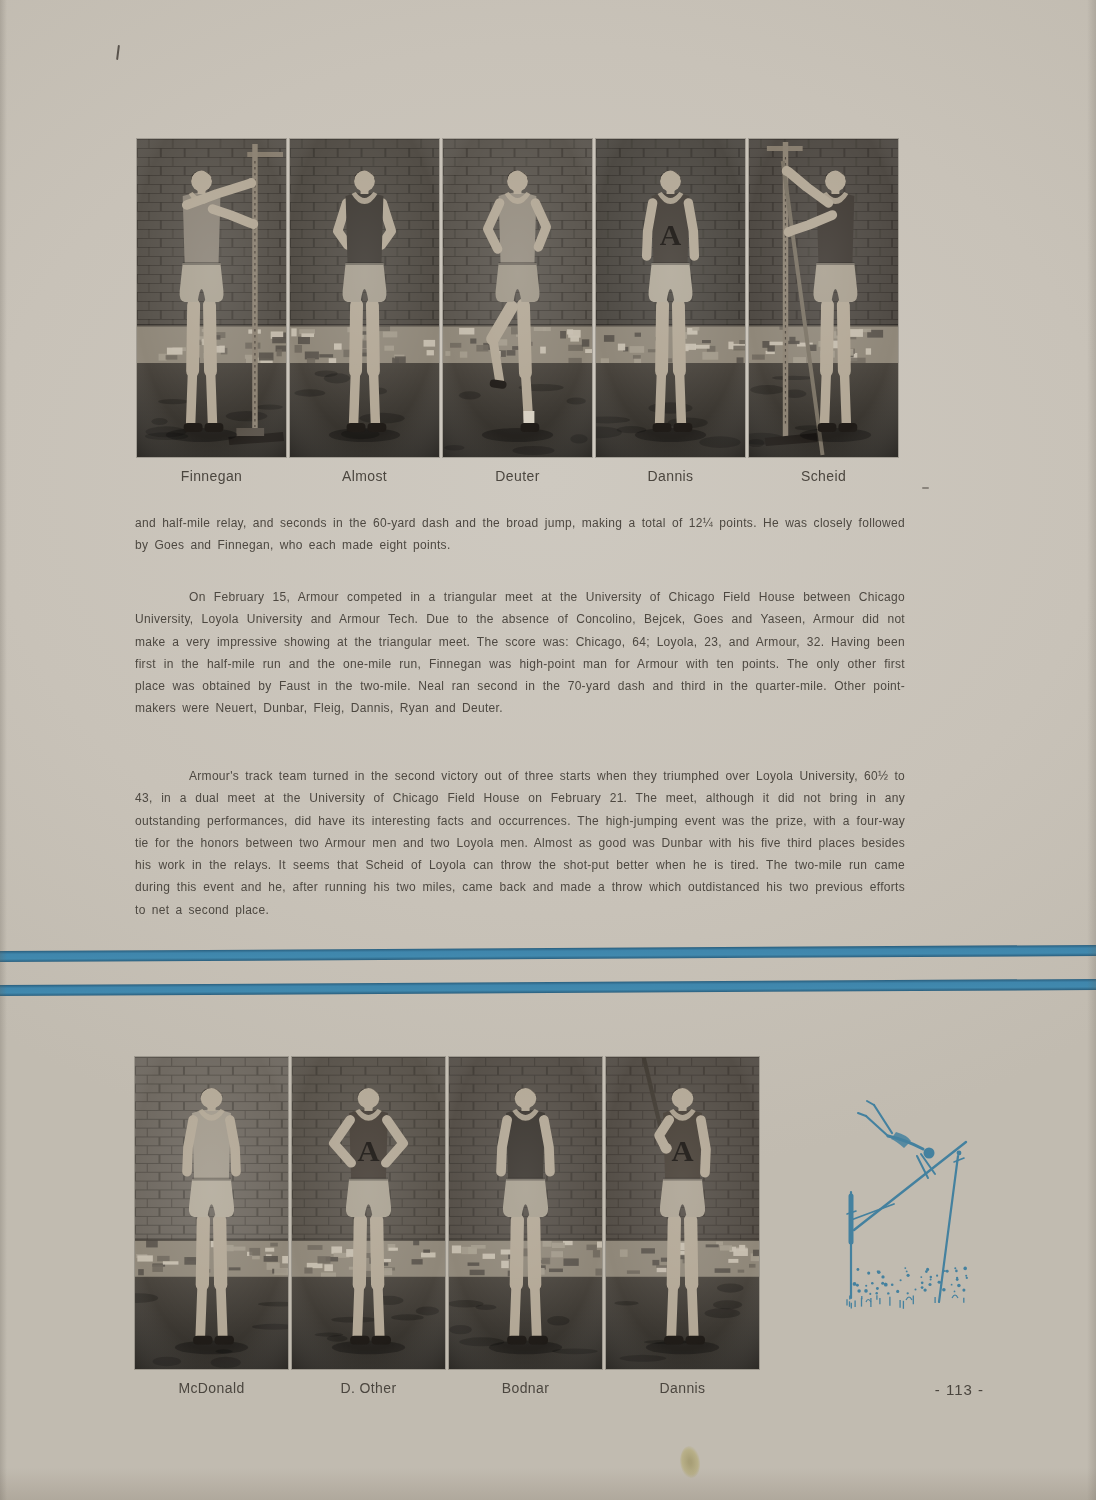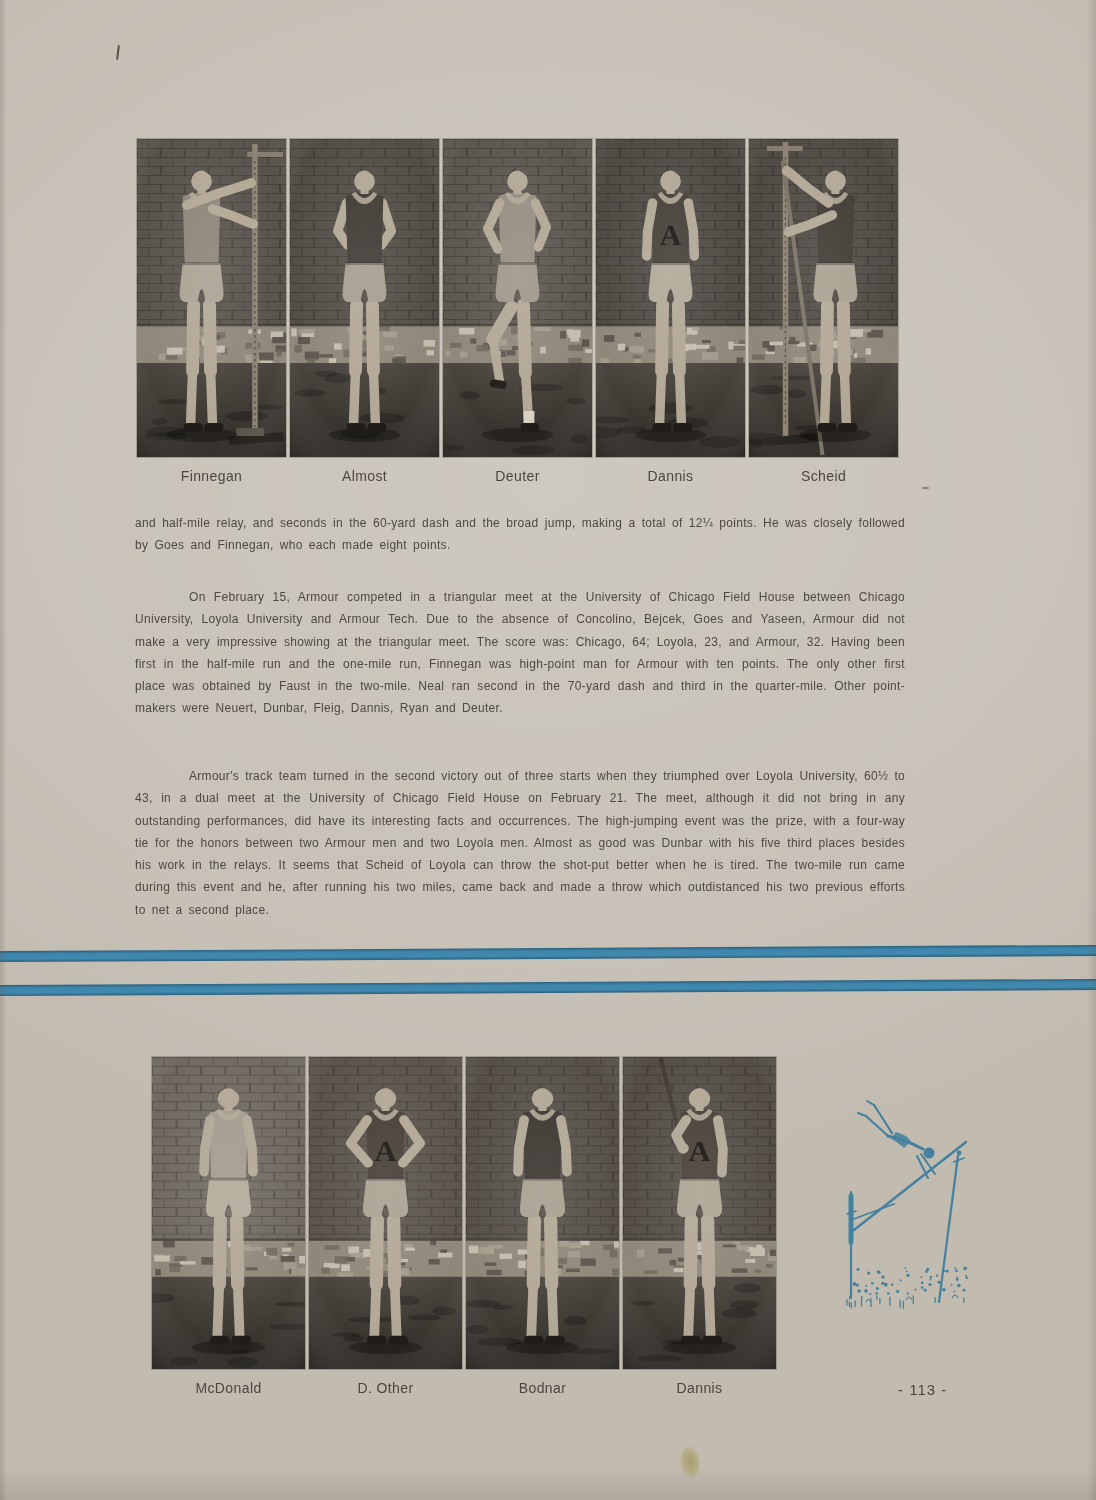--- a/index.html
+++ b/index.html
@@ -7,21 +7,21 @@
     width:1096px;height:1500px;position:relative;overflow:hidden;
     background:#c9c3b9;
     background-image:radial-gradient(ellipse 900px 700px at 50% 32%, #cec9c0 0%, #c8c2b8 62%, #c1bbb0 100%);
     font-family:"Liberation Sans", sans-serif;
     color:#4d4841;
   }
   .page{position:absolute;inset:0;}
   
   .photo-strip{position:absolute;display:flex;gap:4px;}
   .strip-top{left:137px;top:122px;}
-  .strip-bottom{left:152px;top:1040px;}
+  .strip-bottom{left:135px;top:1040px;}
   .photo-col{display:flex;flex-direction:column;margin-top:17px;}
   .photo{overflow:hidden;background:#55504a;box-shadow:0 0 0 1px rgba(90,85,78,.35);}
   .strip-top .photo{width:149px;height:318px;}
   .strip-bottom .photo{width:153px;height:312px;}
   .caption{text-align:center;font-size:14px;margin-top:11px;color:#4b463f;letter-spacing:.4px;}
   
   .para{
     position:absolute;left:135px;width:770px;
     font-size:12px;line-height:22.3px;text-align:justify;
     letter-spacing:.3px;word-spacing:2.5px;color:#4d4841;
@@ -31,21 +31,21 @@
   .rule{
     position:absolute;left:-6px;right:-6px;height:11px;
     background:linear-gradient(#2a5f7e,#3f86ac 28%,#4189ae 72%,#2a5f7e);
     transform:rotate(-0.32deg);
   }
   .rule-1{top:948px;}
   .rule-2{top:982px;}
   
   .sketch{position:absolute;left:836px;top:1092px;width:178px;height:245px;}
   
-  .page-number{position:absolute;left:898px;top:1381px;width:86px;text-align:left;font-size:15px;letter-spacing:1px;color:#4b463f;}
+  .page-number{position:absolute;left:898px;top:1381px;width:86px;text-align:right;font-size:15px;letter-spacing:1px;color:#4b463f;}
   
   .pen-mark{position:absolute;left:117px;top:45px;width:2.2px;height:15px;background:#45403a;border-radius:2px;transform:rotate(7deg);opacity:.85;}
   .tiny-dash{position:absolute;left:922px;top:487px;width:7px;height:2.2px;background:#6f6a62;border-radius:1px;opacity:.7;}
   .stain{position:absolute;left:680px;top:1446px;width:20px;height:32px;border-radius:60% 40% 55% 45%;
          background:radial-gradient(#978c50 10%, #b2a86e 55%, rgba(178,168,110,0) 75%);opacity:.6;transform:rotate(-10deg);}
   .bottom-shade{position:absolute;left:0;top:1468px;width:100%;height:32px;
          background:linear-gradient(rgba(148,138,124,0), rgba(148,138,124,.38));}
   .edge-shade-left{position:absolute;left:0;top:0;width:7px;height:100%;background:linear-gradient(90deg, rgba(100,94,85,.25), rgba(100,94,85,0));}
   .edge-shade-right{position:absolute;right:0;top:0;width:9px;height:100%;background:linear-gradient(270deg, rgba(100,94,85,.22), rgba(100,94,85,0));}
 </style>

